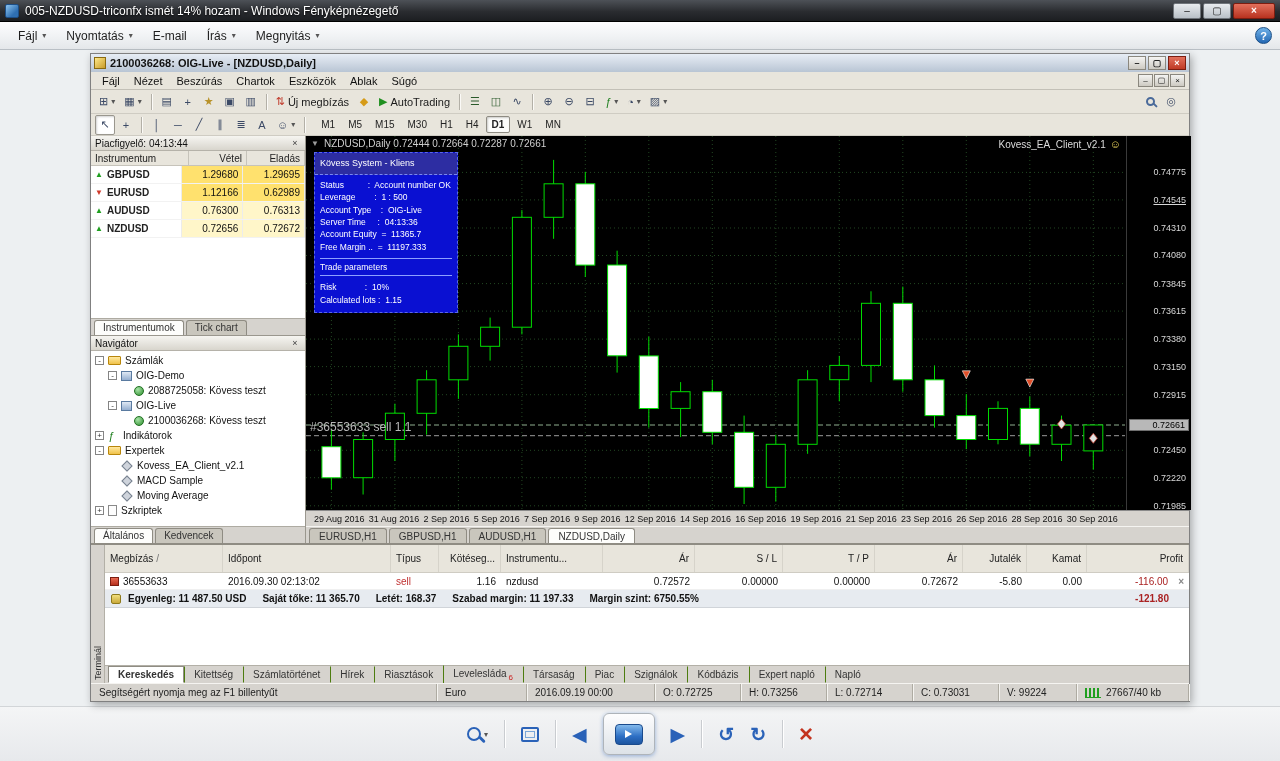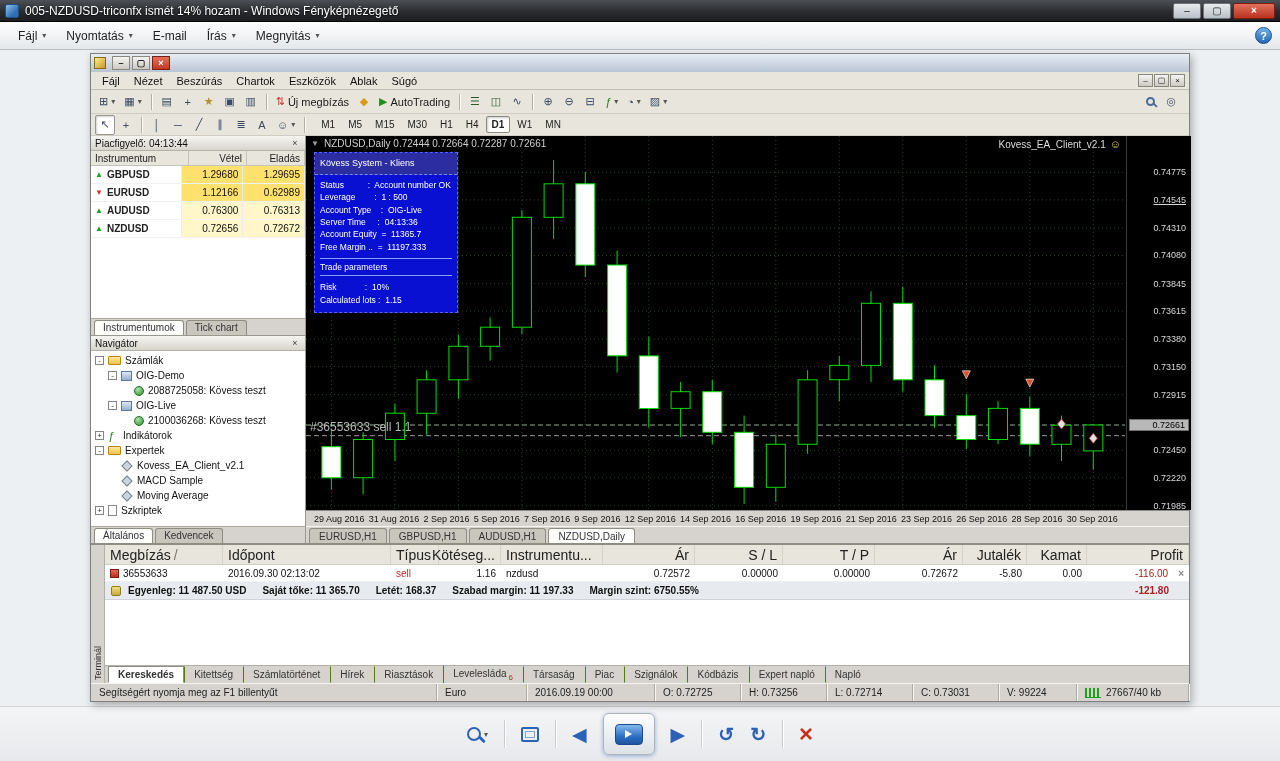--- a/index.html
+++ b/index.html
@@ -137,21 +137,21 @@
   .date-corner { width:65px; flex:0 0 auto; }
   #chart-tabs { height:19px; flex:0 0 auto; display:flex; align-items:flex-end; gap:2px; padding:2px 3px 0; background:#d6d3ce; border-top:1px solid #f5f4f1; font-size:10px; }
   .ctab { padding:2px 9px 3px; border:1px solid #8f8c83; border-bottom:none; border-radius:3px 3px 0 0; background:#c9c6bd; color:#333; }
   .ctab.active { background:#fdfdfb; }
 
   
   .terminal { height:140px; flex:0 0 auto; display:flex; border-top:2px solid #8f8c83; background:#fff; }
   .term-strip { width:14px; flex:0 0 auto; background:#d6d3ce; border-right:1px solid #b3b0a7; position:relative; }
   .term-strip span { position:absolute; bottom:3px; left:2px; writing-mode:vertical-rl; transform:rotate(180deg); font-size:9px; color:#333; }
   .term-main { flex:1; display:flex; flex-direction:column; min-width:0; }
-  #term-head { display:flex; height:20px; flex:0 0 auto; background:#e8e5dc; border-bottom:1px solid #cfccc3; font-size:14px; }
+  #term-head { display:flex; height:28px; flex:0 0 auto; background:#e8e5dc; border-bottom:1px solid #cfccc3; font-size:10px; }
   .th-cell { display:flex; align-items:center; padding:0 5px; border-right:1px solid #d6d3ca; color:#222; gap:3px; }
   .sort { color:#777; }
   #term-row { display:flex; height:17px; flex:0 0 auto; align-items:center; border-bottom:1px solid #f0f0f0; font-size:10px; }
   .td-cell { display:flex; align-items:center; padding:0 5px; gap:4px; height:100%; }
   .ord-ico { width:9px; height:9px; background:linear-gradient(#e86a52,#b72f1c); border:1px solid #7c1d10; flex:0 0 auto; }
   .type-sell { color:#c03030; }
   .neg { color:#aa2222; }
   .close-x { color:#888; font-weight:bold; margin-left:6px; }
   .balance-row { display:flex; height:18px; flex:0 0 auto; align-items:center; background:#e7ebf0; border-bottom:1px solid #d0d4d9; font-size:10px; font-weight:bold; padding:0 6px; gap:4px; }
   .bal-ico { width:10px; height:10px; background:linear-gradient(#f2df7e,#c9a93a); border:1px solid #8f7a1c; border-radius:2px; flex:0 0 auto; margin-right:3px; }
@@ -222,20 +222,21 @@
         </div>
       </div>
     <div class="pv-help" data-name="help-icon">?</div>
   </div>
 
   <div class="pv-content" data-name="photo-area">
     <div class="mt4" data-name="mt4-window">
 
       <div class="mt-titlebar" data-name="mt4-title-bar">
         <span class="mt-appicon" data-name="mt4-icon"></span>
+        <span class="mt-title" data-name="mt4-window-title">2100036268: OIG-Live - [NZDUSD,Daily]</span>
         <span class="mt-winbtn" data-name="mt4-minimize-button">–</span>
         <span class="mt-winbtn" data-name="mt4-maximize-button">▢</span>
         <span class="mt-winbtn close" data-name="mt4-close-button">×</span>
       </div>
 
       <div class="mt-menubar" data-name="mt4-menu-bar">
         <div id="mt-menu" data-name="mt4-menu-items">
             <div class="mt-menu-item" data-name="mt4-menu-file">Fájl</div>
             <div class="mt-menu-item" data-name="mt4-menu-view">Nézet</div>
             <div class="mt-menu-item" data-name="mt4-menu-insert">Beszúrás</div>

